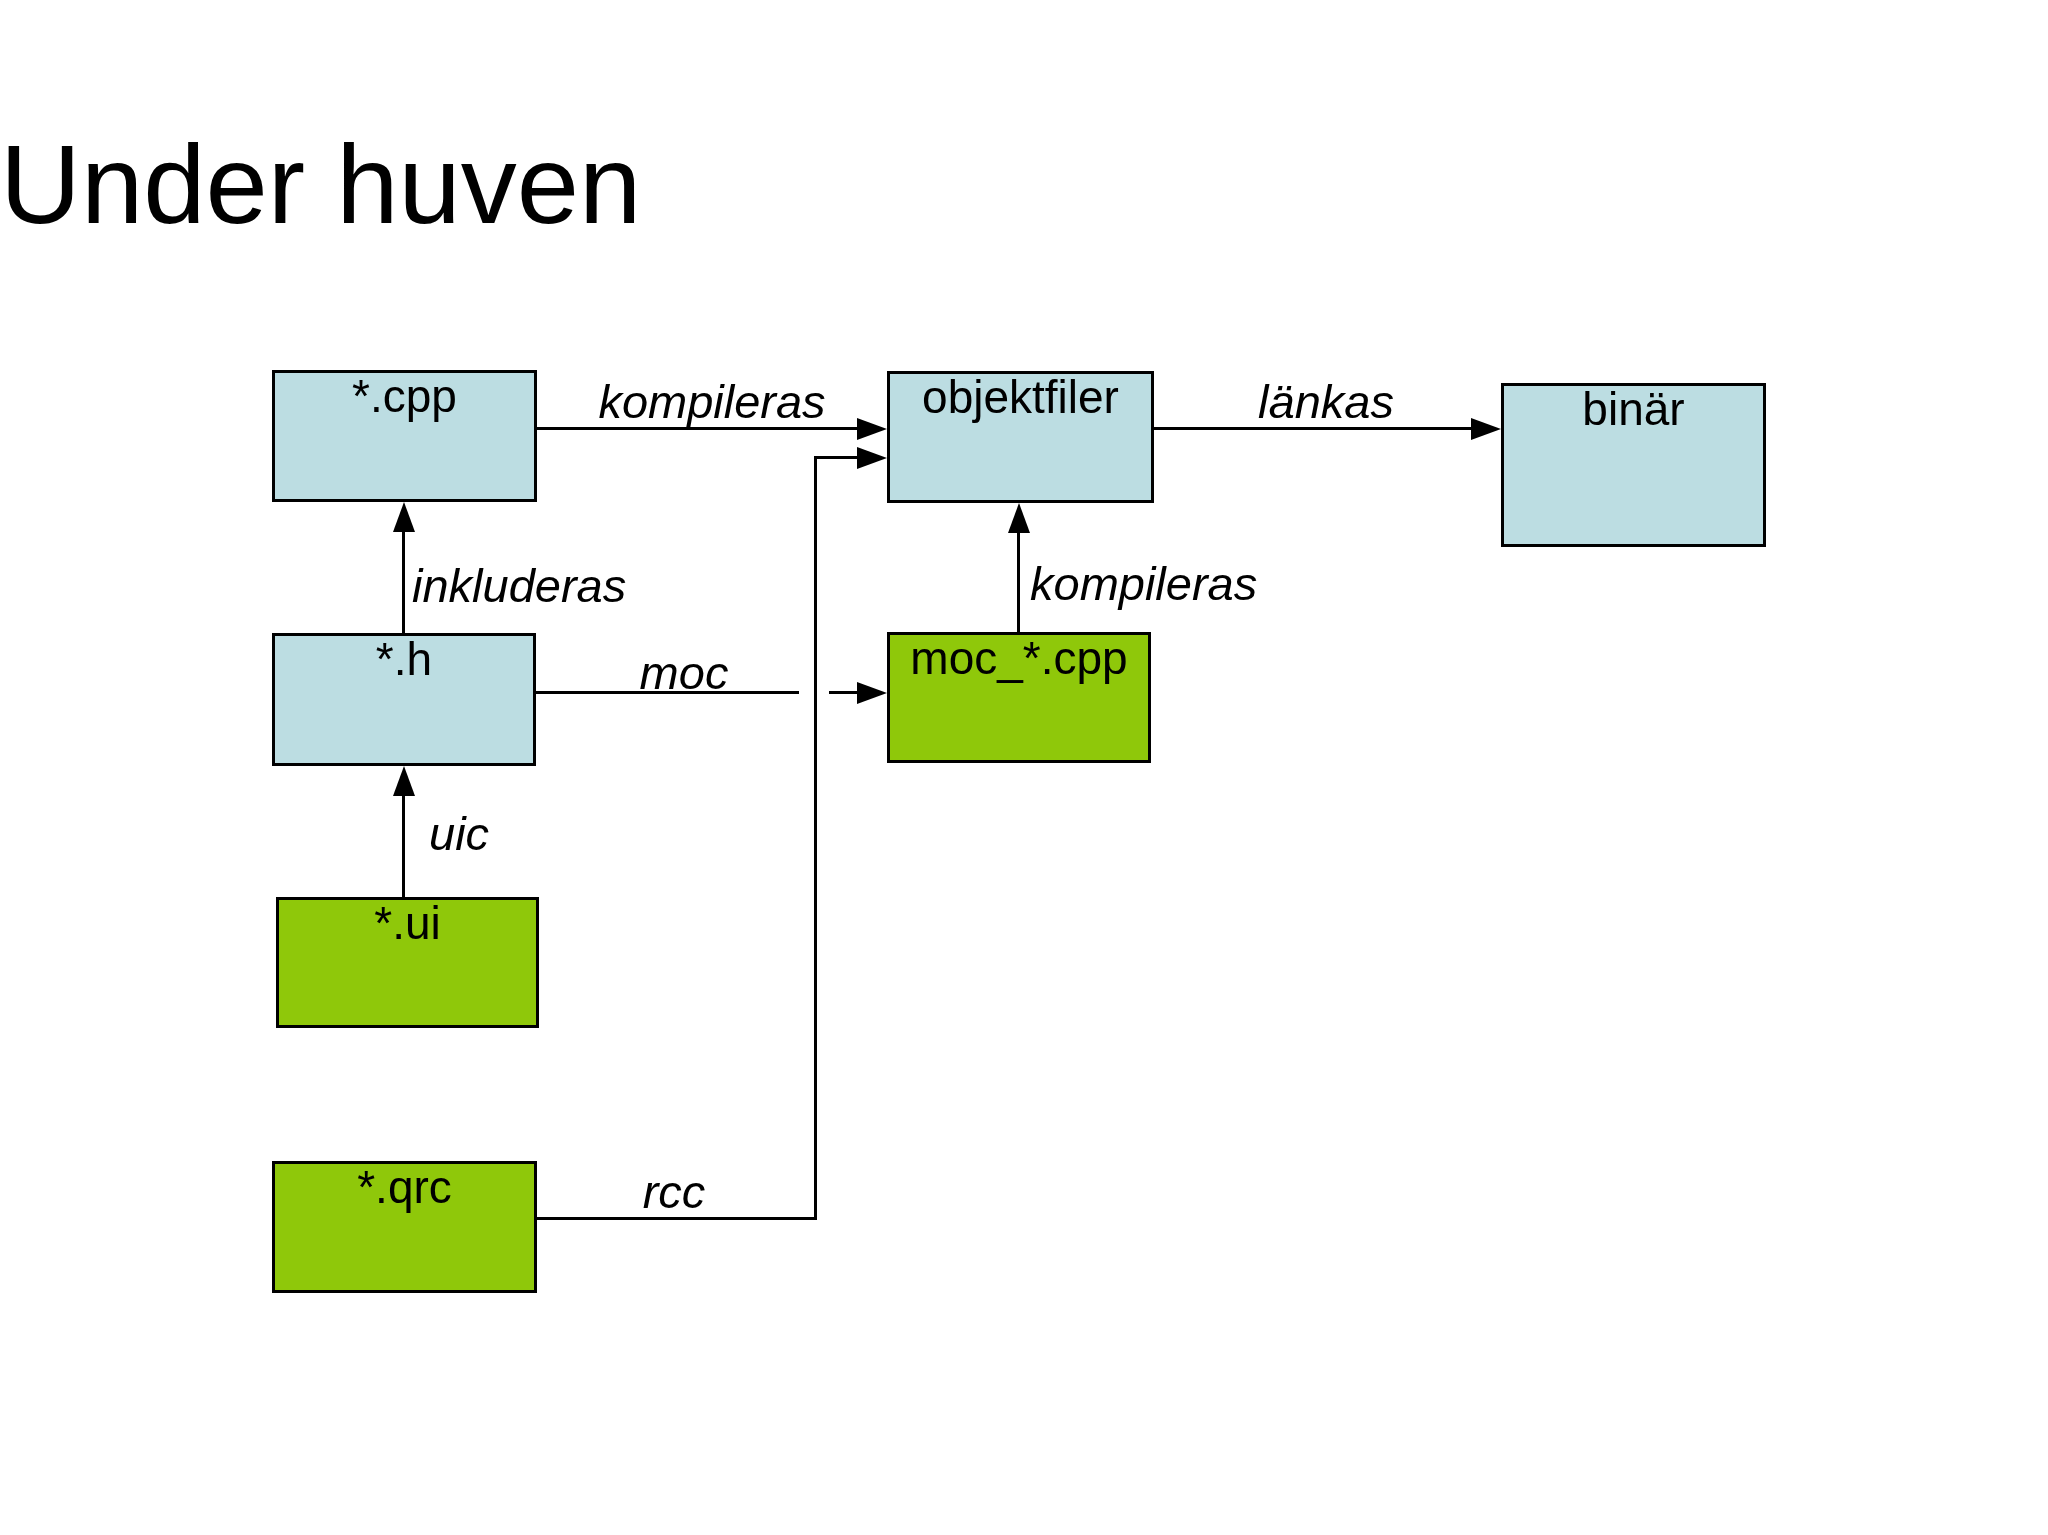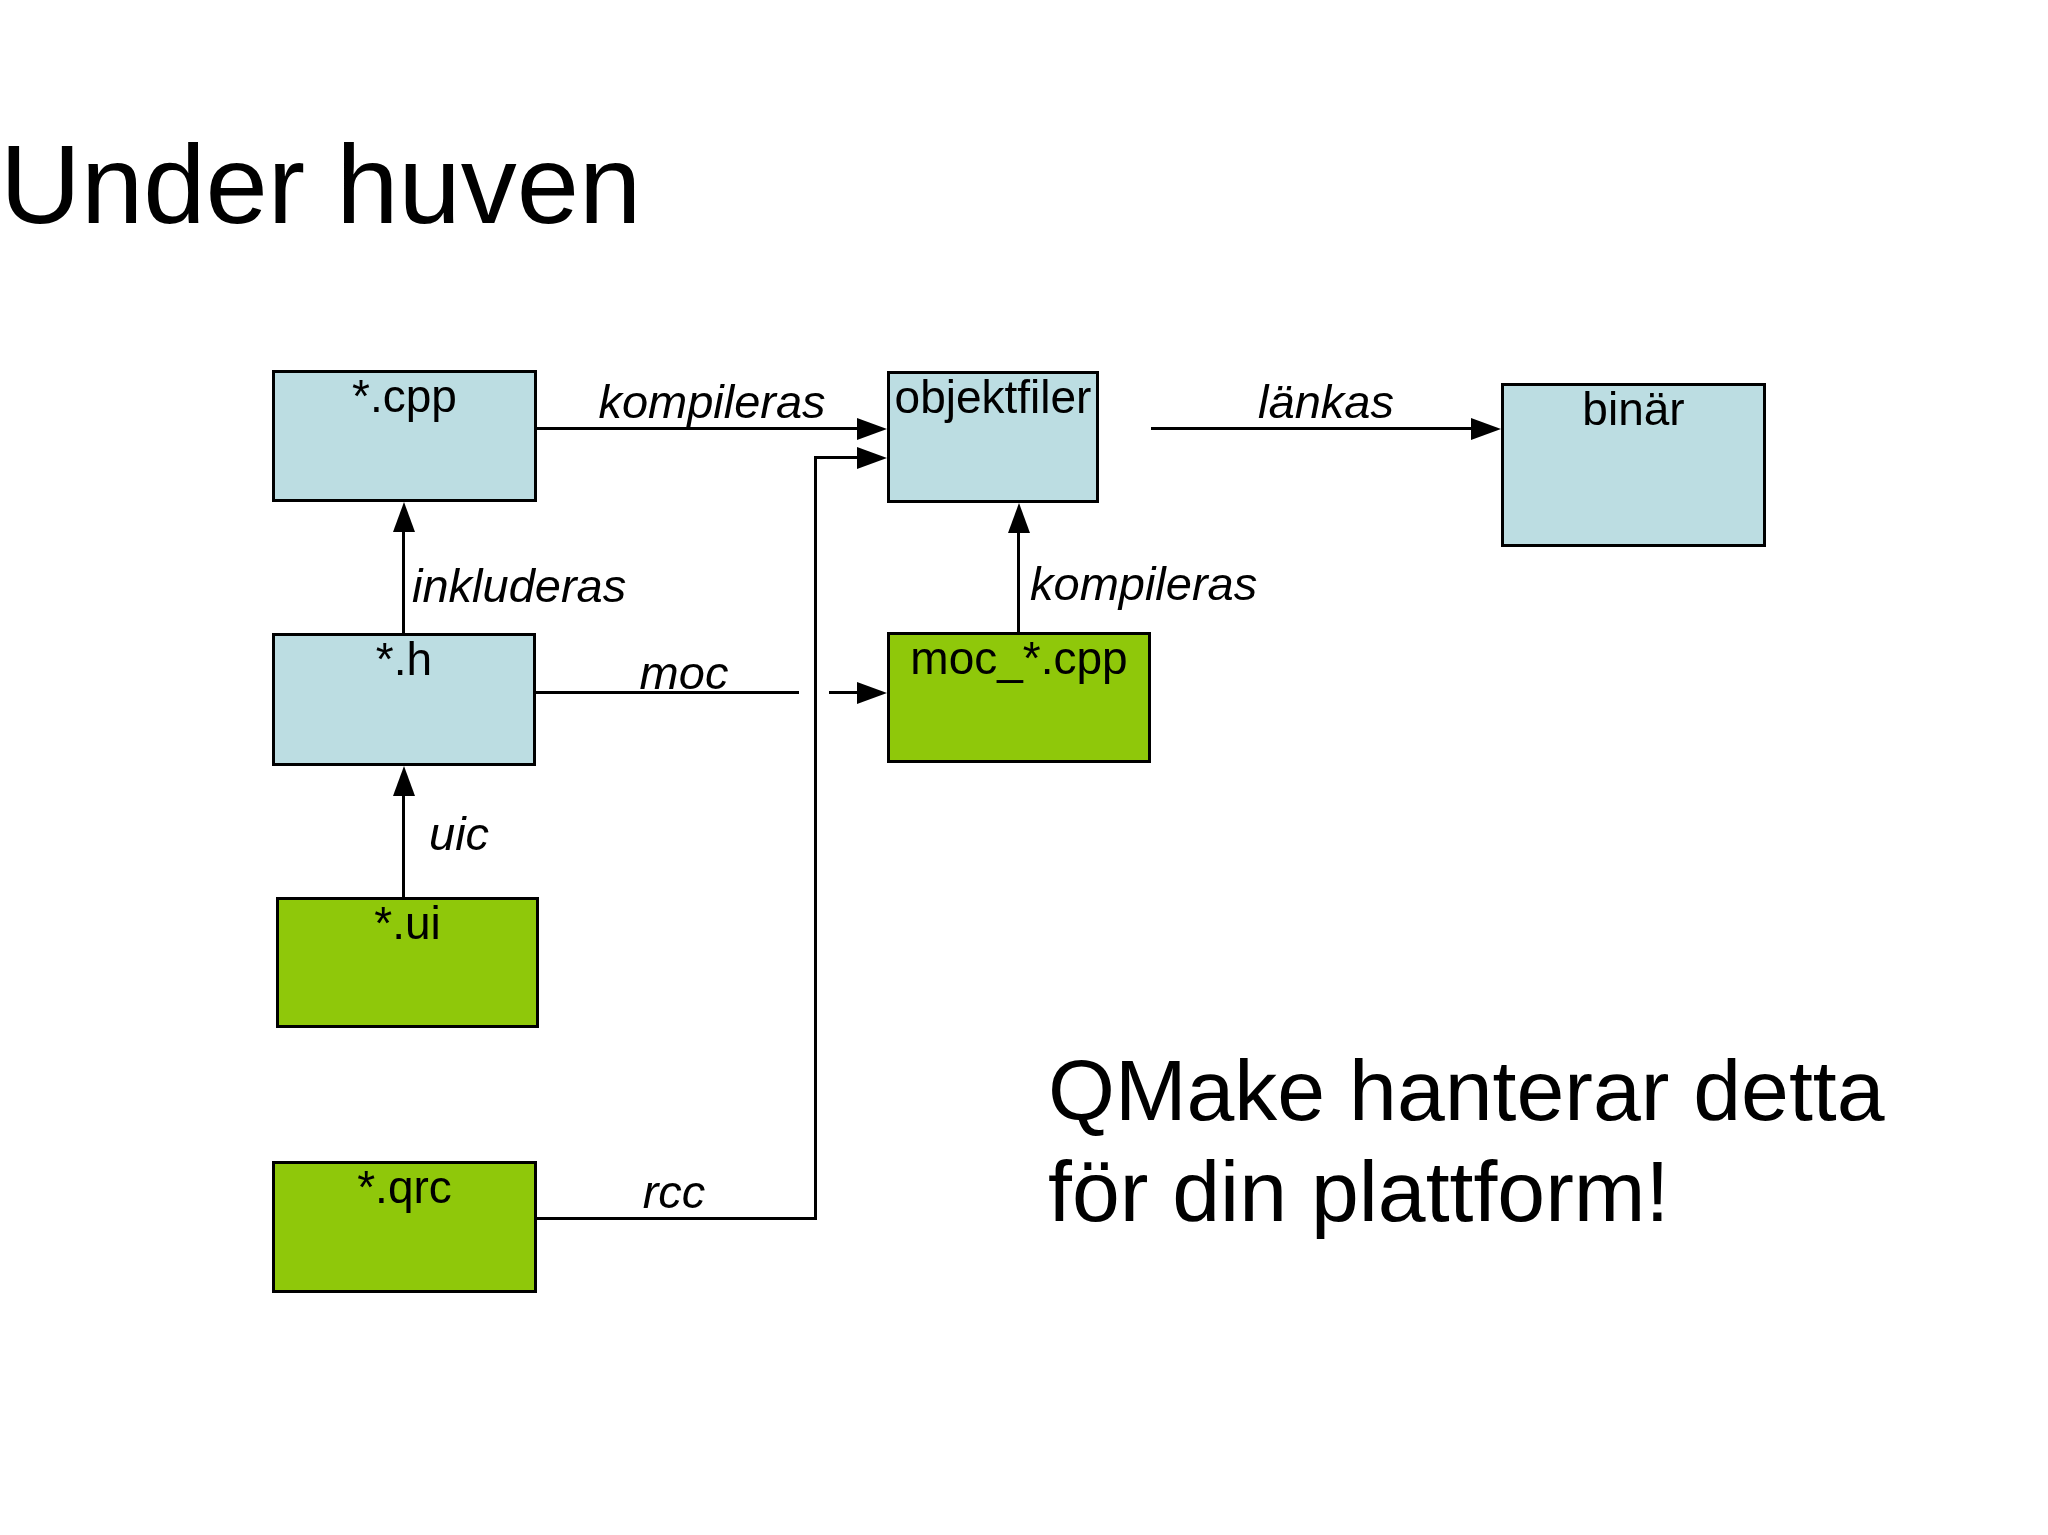--- a/index.html
+++ b/index.html
@@ -45,21 +45,21 @@
 <body>
 
 <div class="slide">
 
   <div class="title">Under huven</div>
 
   <div class="node blue" style="left:272px;top:370px;width:265px;height:132px">
     <span>*.cpp</span>
   </div>
 
-  <div class="node blue" style="left:887px;top:371px;width:212px;height:132px">
+  <div class="node blue" style="left:887px;top:371px;width:267px;height:132px">
     <span>objektfiler</span>
   </div>
 
   <div class="node blue" style="left:1501px;top:383px;width:265px;height:164px">
     <span>binär</span>
   </div>
 
   <div class="node blue" style="left:272px;top:633px;width:264px;height:133px">
     <span>*.h</span>
   </div>
@@ -100,18 +100,14 @@
   <div class="vline" style="left:1017px;top:533px;height:101px"></div>
   <div class="ah-up" style="left:1008px;top:503px"></div>
   <div class="edge-label" style="left:1030px;top:560px">kompileras</div>
 
   <div class="hline" style="left:537px;top:1217px;width:280px"></div>
   <div class="vline" style="left:814px;top:457px;height:763px"></div>
   <div class="hline" style="left:814px;top:456px;width:43px"></div>
   <div class="ah-right" style="left:857px;top:447px"></div>
   <div class="edge-label center" style="left:674px;top:1168px">rcc</div>
 
-  <div class="note">
-    <div>QMake hanterar detta</div>
-    <div>för din plattform!</div>
-  </div>
 
 </div>
 
 </body></html>

